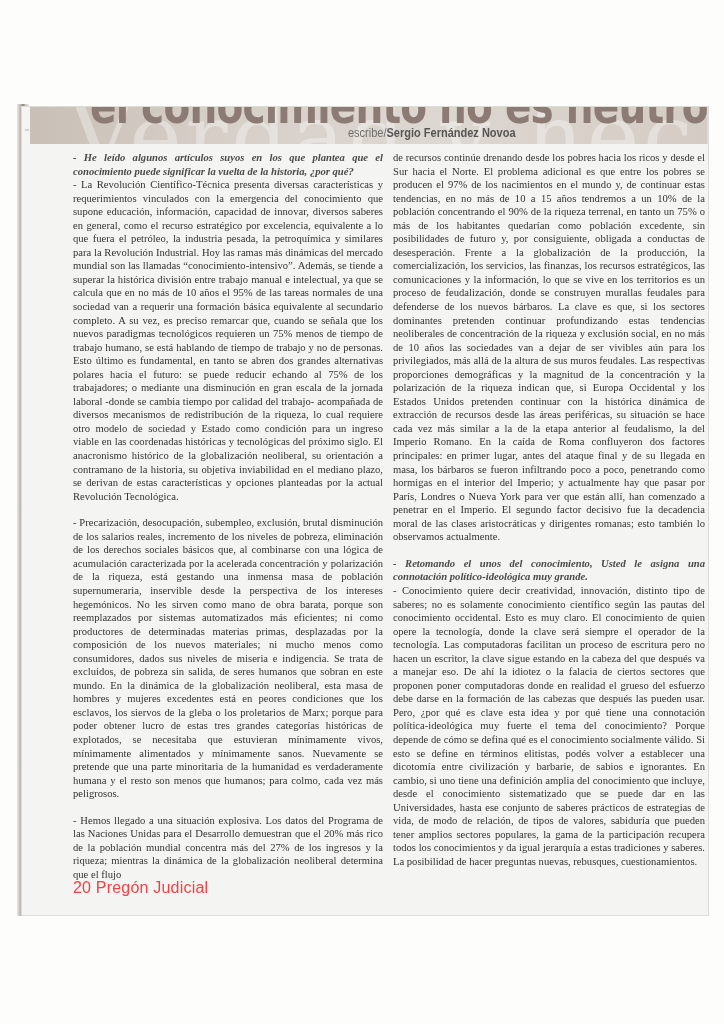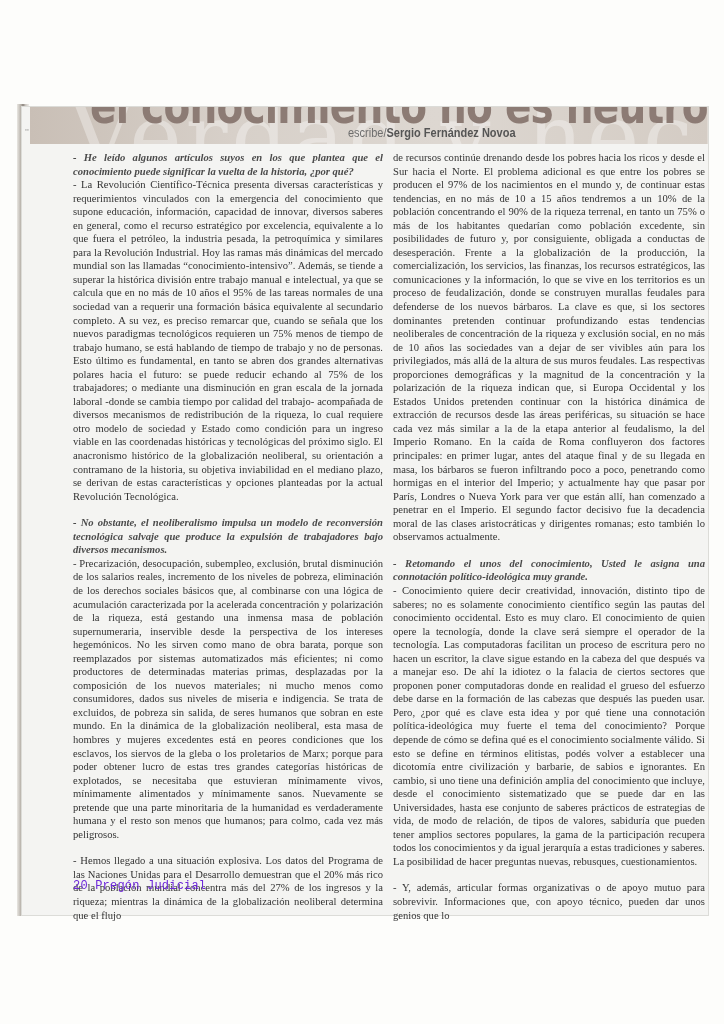--- a/index.html
+++ b/index.html
@@ -39,22 +39,22 @@
     position: absolute; top: 151px; width: 310px;
     font-size: 10.6px; line-height: 13.55px; color: #333; text-align: justify;
     hyphens: manual;
   }
   .col-left { left: 73px; }
   .col-right { left: 393px; width: 312px; }
   .q { font-style: italic; font-weight: bold; color: #4a4a4a; margin: 0; }
   .a { margin: 0; }
   .gap { height: 13px; }
   .footer {
-    position: absolute; left: 73px; top: 879px; font-family: Liberation Mono, monospace;
-    font-size: 12px; color: #6d28d9; letter-spacing: 0.2px;
+    position: absolute; left: 73px; top: 879px; font-family: Liberation Sans, sans-serif;
+    font-size: 16px; color: #ef4444; letter-spacing: 0.2px;
   }
   .scan-mark {
     position: absolute; left: 25px; top: 128px; width: 5px; height: 8px; color: #777; font-size: 7px;
     font-family: "DejaVu Sans", sans-serif;
   }
 </style>
 </head>
 <body>
 
 <div class="spine"></div>
@@ -66,31 +66,29 @@
   <div class="byline">
     <span>escribe/</span><b>Sergio Fernández Novoa</b>
   </div>
 </div>
 <div class="scan-mark">''</div>
 
 <div class="col col-left">
   <p class="q">- He leído algunos artículos suyos en los que plantea que el conocimiento puede significar la vuelta de la historia, ¿por qué?</p>
   <p class="a">- La Revolución Científico-Técnica presenta diversas características y requerimientos vinculados con la emergencia del conocimiento que supone educación, información, capacidad de innovar, diversos saberes en general, como el recurso estratégico por excelencia, equivalente a lo que fuera el petróleo, la industria pesada, la petroquímica y similares para la Revolución Industrial. Hoy las ramas más dinámicas del mercado mundial son las llamadas “conocimiento-intensivo”. Además, se tiende a superar la histórica división entre trabajo manual e intelectual, ya que se calcula que en no más de 10 años el 95% de las tareas normales de una sociedad van a requerir una formación básica equivalente al secundario completo. A su vez, es preciso remarcar que, cuando se señala que los nuevos paradigmas tecnológicos requieren un 75% menos de tiempo de trabajo humano, se está hablando de tiempo de trabajo y no de personas. Esto último es fundamental, en tanto se abren dos grandes alternativas polares hacia el futuro: se puede reducir echando al 75% de los trabajadores; o mediante una disminución en gran escala de la jornada laboral -donde se cambia tiempo por calidad del trabajo- acompañada de diversos mecanismos de redistribución de la riqueza, lo cual requiere otro modelo de sociedad y Estado como condición para un ingreso viable en las coordenadas históricas y tecnológicas del próximo siglo. El anacronismo histórico de la globalización neoliberal, su orientación a contramano de la historia, su objetiva inviabilidad en el mediano plazo, se derivan de estas características y opciones planteadas por la actual Revolución Tecnológica.</p>
   <div class="gap"></div>
-  <p class="q">- No obstante, el neoliberalismo impulsa un modelo de reconversión tecnológica salvaje que produce la expulsión de trabajadores bajo diversos mecanismos.</p>
   <p class="a"> - Precarización, desocupación, subempleo, exclusión, brutal disminución de los salarios reales, incremento de los niveles de pobreza, eliminación de los derechos sociales básicos que, al combinarse con una lógica de acumulación caracterizada por la acelerada concentración y polarización de la riqueza, está gestando una inmensa masa de población supernumeraria, inservible desde la perspectiva de los intereses hegemónicos. No les sirven como mano de obra barata, porque son reemplazados por sistemas automatizados más eficientes; ni como productores de determinadas materias primas, desplazadas por la composición de los nuevos materiales; ni mucho menos como consumidores, dados sus niveles de miseria e indigencia. Se trata de excluidos, de pobreza sin salida, de seres humanos que sobran en este mundo. En la dinámica de la globalización neoliberal, esta masa de hombres y mujeres excedentes está en peores condiciones que los esclavos, los siervos de la gleba o los proletarios de Marx; porque para poder obtener lucro de estas tres grandes categorías históricas de explotados, se necesitaba que estuvieran mínimamente vivos, mínimamente alimentados y mínimamente sanos. Nuevamente se pretende que una parte minoritaria de la humanidad es verdaderamente humana y el resto son menos que humanos; para colmo, cada vez más peligrosos.</p>
   <div class="gap"></div>
   <p class="a"> - Hemos llegado a una situación explosiva. Los datos del Programa de las Naciones Unidas para el Desarrollo demuestran que el 20% más rico de la población mundial concentra más del 27% de los ingresos y la riqueza; mientras la dinámica de la globalización neoliberal determina que el flujo</p>
 </div>
 
 <div class="col col-right">
   <p class="a">de recursos continúe drenando desde los pobres hacia los ricos y desde el Sur hacia el Norte. El problema adicional es que entre los pobres se producen el 97% de los nacimientos en el mundo y, de continuar estas tendencias, en no más de 10 a 15 años tendremos a un 10% de la población concentrando el 90% de la riqueza terrenal, en tanto un 75% o más de los habitantes quedarían como población excedente, sin posibilidades de futuro y, por consiguiente, obligada a conductas de desesperación. Frente a la globalización de la producción, la comercialización, los servicios, las finanzas, los recursos estratégicos, las comunicaciones y la información, lo que se vive en los territorios es un proceso de feudalización, donde se construyen murallas feudales para defenderse de los nuevos bárbaros. La clave es que, si los sectores dominantes pretenden continuar profundizando estas tendencias neoliberales de concentración de la riqueza y exclusión social, en no más de 10 años las sociedades van a dejar de ser vivibles aún para los privilegiados, más allá de la altura de sus muros feudales. Las respectivas proporciones demográficas y la magnitud de la concentración y la polarización de la riqueza indican que, si Europa Occidental y los Estados Unidos pretenden continuar con la histórica dinámica de extracción de recursos desde las áreas periféricas, su situación se hace cada vez más similar a la de la etapa anterior al feudalismo, la del Imperio Romano. En la caída de Roma confluyeron dos factores principales: en primer lugar, antes del ataque final y de su llegada en masa, los bárbaros se fueron infiltrando poco a poco, penetrando como hormigas en el interior del Imperio; y actualmente hay que pasar por París, Londres o Nueva York para ver que están allí, han comenzado a penetrar en el Imperio. El segundo factor decisivo fue la decadencia moral de las clases aristocráticas y dirigentes romanas; esto también lo observamos actualmente.</p>
   <div class="gap"></div>
   <p class="q">- Retomando el unos del conocimiento, Usted le asigna una connotación político-ideológica muy grande.</p>
   <p class="a">- Conocimiento quiere decir creatividad, innovación, distinto tipo de saberes; no es solamente conocimiento científico según las pautas del conocimiento occidental. Esto es muy claro. El conocimiento de quien opere la tecnología, donde la clave será siempre el operador de la tecnología. Las computadoras facilitan un proceso de escritura pero no hacen un escritor, la clave sigue estando en la cabeza del que después va a manejar eso. De ahí la idiotez o la falacia de ciertos sectores que proponen poner computadoras donde en realidad el grueso del esfuerzo debe darse en la formación de las cabezas que después las pueden usar. Pero, ¿por qué es clave esta idea y por qué tiene una connotación política-ideológica muy fuerte el tema del conocimiento? Porque depende de cómo se defina qué es el conocimiento socialmente válido. Si esto se define en términos elitistas, podés volver a establecer una dicotomía entre civilización y barbarie, de sabios e ignorantes. En cambio, si uno tiene una definición amplia del conocimiento que incluye, desde el conocimiento sistematizado que se puede dar en las Universidades, hasta ese conjunto de saberes  prácticos de estrategias de vida, de modo de relación, de tipos de valores, sabiduría que pueden tener amplios sectores populares, la gama de la participación recupera todos los conocimientos y da igual jerarquía a estas tradiciones y saberes. La posibilidad de hacer preguntas nuevas, rebusques, cuestionamientos.</p>
   <div class="gap"></div>
-  <p class="a">- Y, además, articular formas organizativas o de apoyo mutuo para sobrevivir. Informaciones que, con apoyo técnico, pueden dar unos genios que lo</p>
 </div>
 
 <div class="footer">
   <span>20</span>
   <span>Pregón Judicial</span>
 </div>
 
 </body></html>

